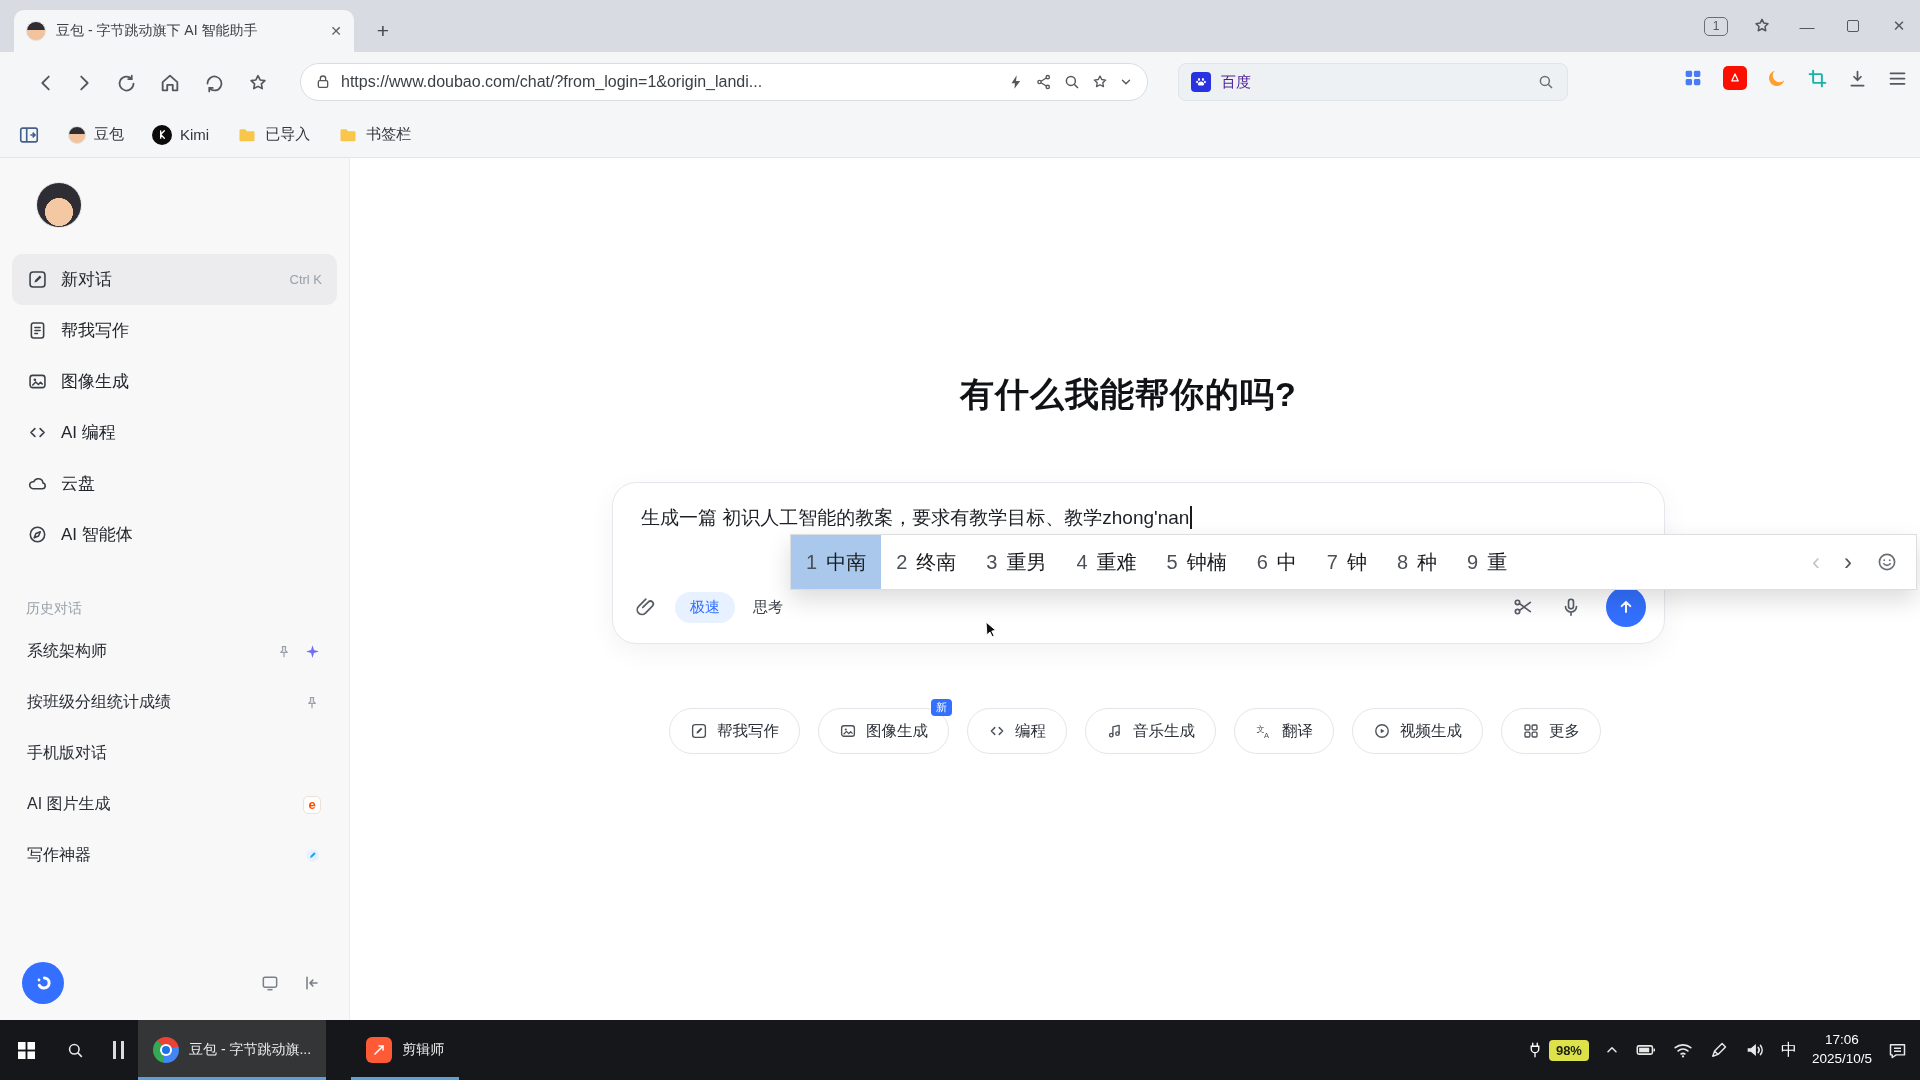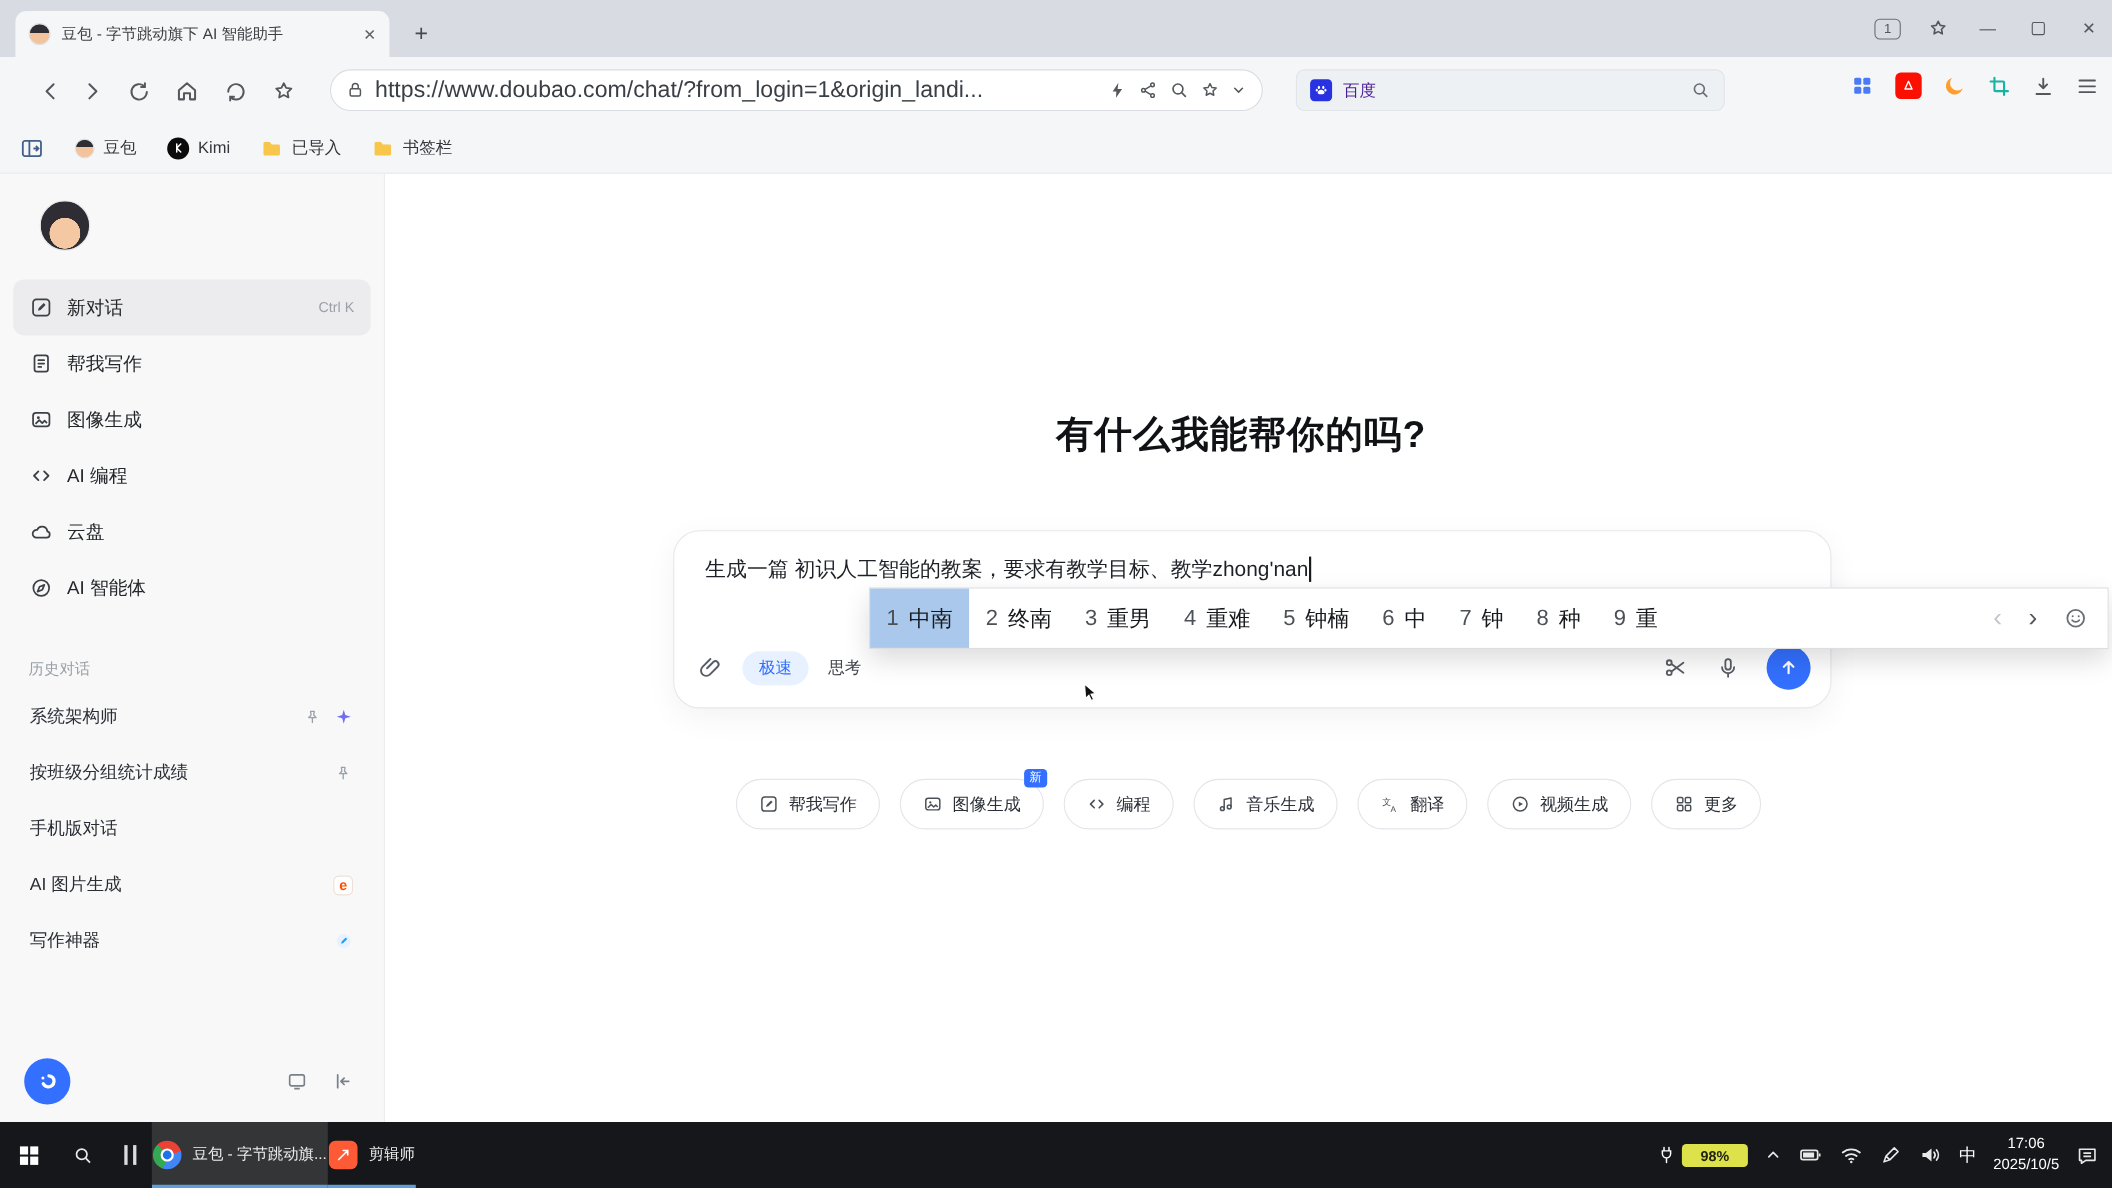--- a/index.html
+++ b/index.html
@@ -17,21 +17,21 @@
   .newtab{position:absolute;left:368px;top:16px;width:30px;height:30px;display:flex;align-items:center;justify-content:center;font-size:21px;color:#44474c}
   .wincontrols{position:absolute;right:10px;top:0;height:52px;display:flex;align-items:center;gap:24px}
   .dl-badge{min-width:24px;height:19px;border:1.6px solid #6b6f75;border-radius:5px;display:flex;align-items:center;justify-content:center;font-size:12px;color:#54575c;padding:0 3px}
   .winbtn{font-size:15px;color:#54575c;display:flex;align-items:center;justify-content:center;width:22px;height:22px}
   .maxbox{width:12px;height:12px;border:1.6px solid #54575c;border-radius:2px}
 
   
   .navbar{position:absolute;left:0;top:52px;right:0;height:60px;background:#f5f6f8}
   .nav-ic{position:absolute;top:17px;width:28px;height:28px}
   .urlbar{position:absolute;left:300px;top:11px;width:848px;height:38px;background:#fff;border:1px solid #d9dde2;border-radius:19px;display:flex;align-items:center;padding:0 14px;gap:10px}
-  .url-text{flex:1;font-size:21px;color:#3a3f45;white-space:nowrap;overflow:hidden}
+  .url-text{flex:1;font-size:16px;color:#3a3f45;white-space:nowrap;overflow:hidden}
   .searchbox{position:absolute;left:1178px;top:11px;width:390px;height:38px;background:#eef1f4;border:1px solid #e1e4e8;border-radius:8px;display:flex;align-items:center;gap:10px;padding:0 12px}
   .baidu-ico{width:20px;height:20px;border-radius:4px;background:#2932e1;display:flex;align-items:center;justify-content:center}
   .search-text{flex:1;font-size:15px;color:#4c1d95}
   .nav-right{position:absolute;right:12px;top:14px;display:flex;align-items:center;gap:19px}
   .pdf-ico{width:24px;height:24px;border-radius:5px;background:#fa0f00;display:flex;align-items:center;justify-content:center}
 
   
   .bookbar{position:absolute;left:0;top:112px;right:0;height:46px;background:#f5f6f8;border-bottom:1px solid #e3e5e8;display:flex;align-items:center;gap:28px;padding:0 18px}
   .bm{display:flex;align-items:center;gap:8px;font-size:15px;color:#33373c}
   .kimi-ico{width:20px;height:20px;border-radius:50%;background:#0b0b0c;display:flex;align-items:center;justify-content:center}
@@ -82,30 +82,30 @@
   .chips{position:absolute;left:0;right:0;top:550px;display:flex;justify-content:center;gap:18px}
   .chip{height:46px;display:flex;align-items:center;gap:9px;padding:0 20px;border:1px solid #e3e5ea;border-radius:23px;background:#fff;font-size:15.5px;color:#2b3038;position:relative}
   .chip .badge{position:absolute;top:-10px;right:-4px;background:#3370ff;color:#fff;font-size:11px;line-height:1;padding:3px 5px;border-radius:4px}
   .cursor{position:absolute;left:632px;top:462px;z-index:9}
 
   
   .taskbar{position:absolute;left:0;right:0;bottom:0;height:60px;background:#15171a;display:flex;align-items:center}
   .tb-btn{height:60px;display:flex;align-items:center;justify-content:center}
   .tb-start{width:52px}.tb-search{width:46px}.tb-pipes{width:40px;gap:5px}
   .pipe{width:3px;height:18px;background:#d9dbde}
-  .task{height:60px;display:flex;align-items:center;gap:10px;padding:0 1px;box-shadow:inset 0 -3px 0 #5f9fd8}
+  .task{height:60px;display:flex;align-items:center;gap:10px;padding:0 15px;margin-right:25px;box-shadow:inset 0 -3px 0 #5f9fd8}
   .task.active{background:rgba(255,255,255,.13)}
   .task-label{color:#ececec;font-size:14px;white-space:nowrap;overflow:hidden;text-overflow:ellipsis;max-width:162px}
   .chrome-ico{width:26px;height:26px;border-radius:50%;background:conic-gradient(from -45deg,#ea4335 0 120deg,#4285f4 0 240deg,#34a853 0 360deg);position:relative}
   .chrome-ico::before{content:"";position:absolute;inset:7px;border-radius:50%;background:#fff}
   .chrome-ico::after{content:"";position:absolute;inset:9px;border-radius:50%;background:#1a73e8}
   .jy-ico{width:26px;height:26px;border-radius:6px;background:#ff5a36;display:flex;align-items:center;justify-content:center}
   .tray{margin-left:auto;display:flex;align-items:center;gap:15px;padding-right:12px;height:100%}
   .batt-widget{display:flex;align-items:center;gap:5px}
-  .batt-pill{background:#dde24a;color:#20230f;font-size:13px;font-weight:bold;padding:3px 17px;border-radius:4px}
+  .batt-pill{background:#dde24a;color:#20230f;font-size:13px;font-weight:bold;padding:3px 7px;border-radius:4px}
   .tray-cn{color:#fff;font-size:16px}
   .clock{color:#fff;text-align:center;font-size:13.5px;line-height:1.4}
 </style>
 </head>
 <body>
 
 <div class="tabstrip">
   <div class="tab">
     <span class="favicon"></span>
     <span class="tab-title">豆包 - 字节跳动旗下 AI 智能助手</span>

